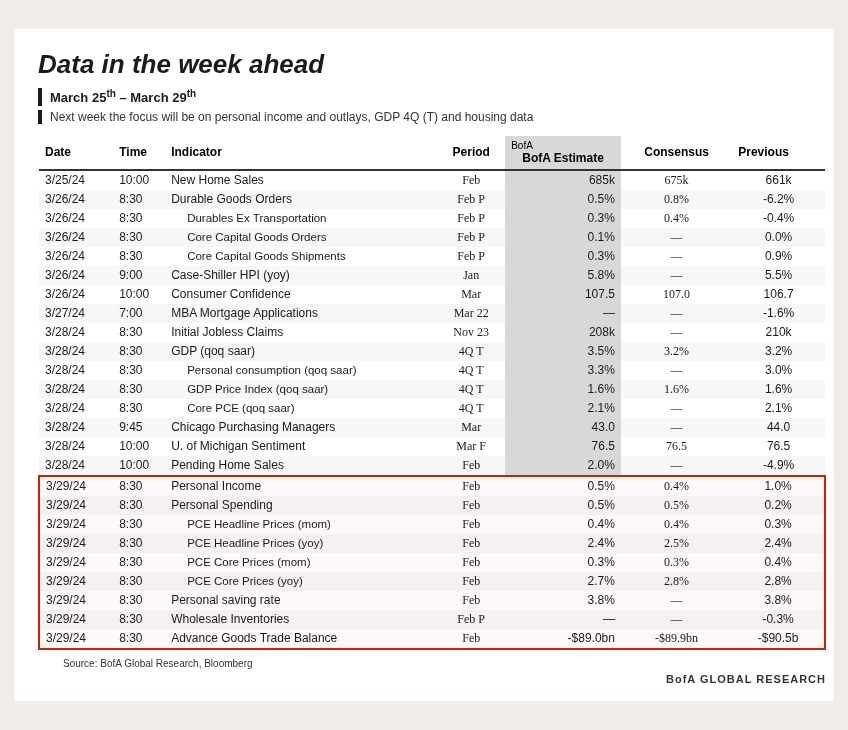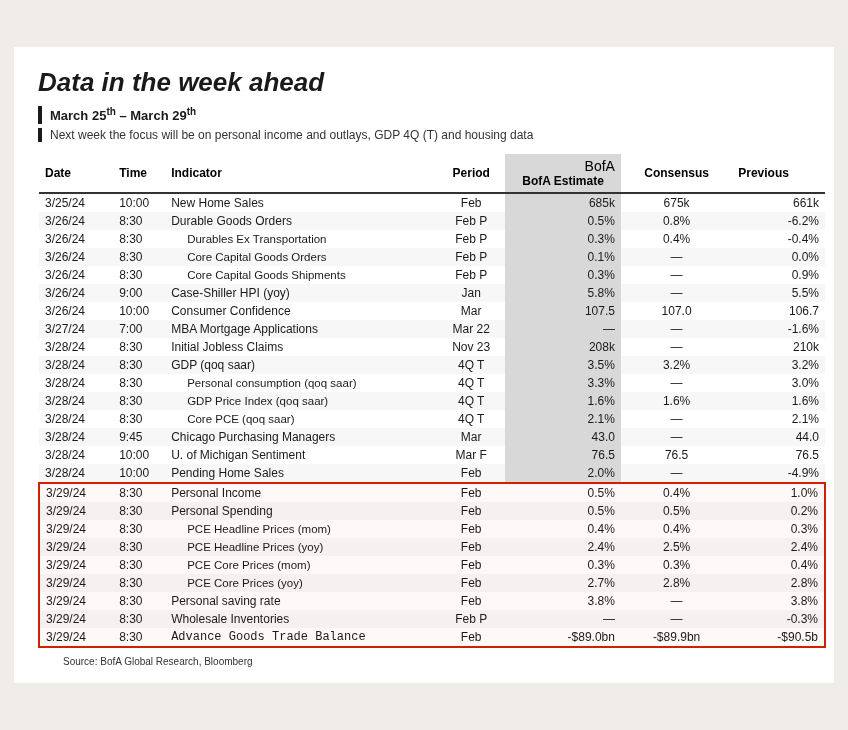--- a/index.html
+++ b/index.html
@@ -66,23 +66,24 @@
     }
     tbody tr td.indicator {
       padding-left: 6px;
     }
     tbody tr td.indented {
       padding-left: 22px;
       font-size: 11.5px;
     }
     tbody tr td.center {
       text-align: center;
+      font-family: Liberation Serif, serif;
     }
     tbody tr td.right {
-      text-align: right;
+      text-align: center;
     }
     tbody tr:nth-child(even) {
       background: #f7f7f7;
     }
     .highlight-row td {
       background: #fff8f8;
     }
     .highlight-row:nth-child(even) td {
       background: #f7f0f0;
     }
@@ -123,21 +124,21 @@
   <div class="subtitle">Next week the focus will be on personal income and outlays, GDP 4Q (T) and housing data</div>
 
   <table>
     <thead>
       <tr>
         <th class="col-date">Date</th>
         <th class="col-time">Time</th>
         <th class="col-indicator">Indicator</th>
         <th class="col-period center">Period</th>
         <th class="col-bofa bofa-col">
-          <div style="font-size:14px;font-weight:normal;text-align:right;">BofA</div>
+          <div style="font-size:10px;font-weight:normal;text-align:left;">BofA</div>
           <div style="text-align:center;">BofA Estimate</div>
         </th>
         <th class="col-consensus center">Consensus</th>
         <th class="col-previous right">Previous</th>
       </tr>
     </thead>
     <tbody id="table-body">
         <tr>
       <td>3/25/24</td>
       <td>10:00</td>
@@ -350,25 +351,26 @@
       <td>8:30</td>
       <td class="indicator">Wholesale Inventories</td>
       <td class="center">Feb P</td>
       <td class="bofa-col">—</td>
       <td class="center">—</td>
       <td class="right" style="border-right: 2px solid rgb(204, 34, 0); margin-top: 40px;">-0.3%</td>
     </tr>
         <tr class="highlight-row">
       <td style="border-bottom: 2px solid rgb(204, 34, 0); border-left: 2px solid rgb(204, 34, 0);">3/29/24</td>
       <td style="border-bottom: 2px solid rgb(204, 34, 0);">8:30</td>
-      <td class="indicator" style="border-bottom: 2px solid rgb(204, 34, 0); font-family: Liberation Mono, monospace;">Advance Goods Trade Balance</td>
+      <td class="indicator" style="border-bottom: 2px solid rgb(204, 34, 0);">Advance Goods Trade Balance</td>
       <td class="center" style="border-bottom: 2px solid rgb(204, 34, 0);">Feb</td>
       <td class="bofa-col" style="border-bottom: 2px solid rgb(204, 34, 0);">-$89.0bn</td>
       <td class="center" style="border-bottom: 2px solid rgb(204, 34, 0);">-$89.9bn</td>
       <td class="right" style="border-bottom: 2px solid rgb(204, 34, 0); border-right: 2px solid rgb(204, 34, 0);">-$90.5b</td>
     </tr>
       </tbody>
   </table>
 
   <div style="margin-top:6px;margin-left:25px;">
     <div class="source-line">Source: BofA Global Research, Bloomberg</div>
+    <div class="bofa-brand">BofA GLOBAL RESEARCH</div>
   </div>
 </div>
 
 </body></html>

